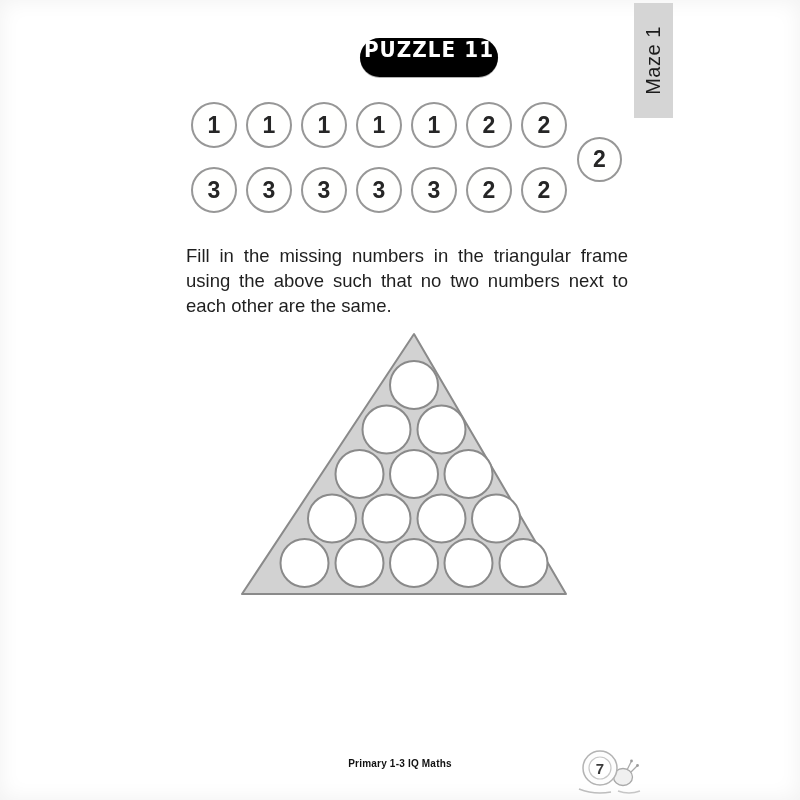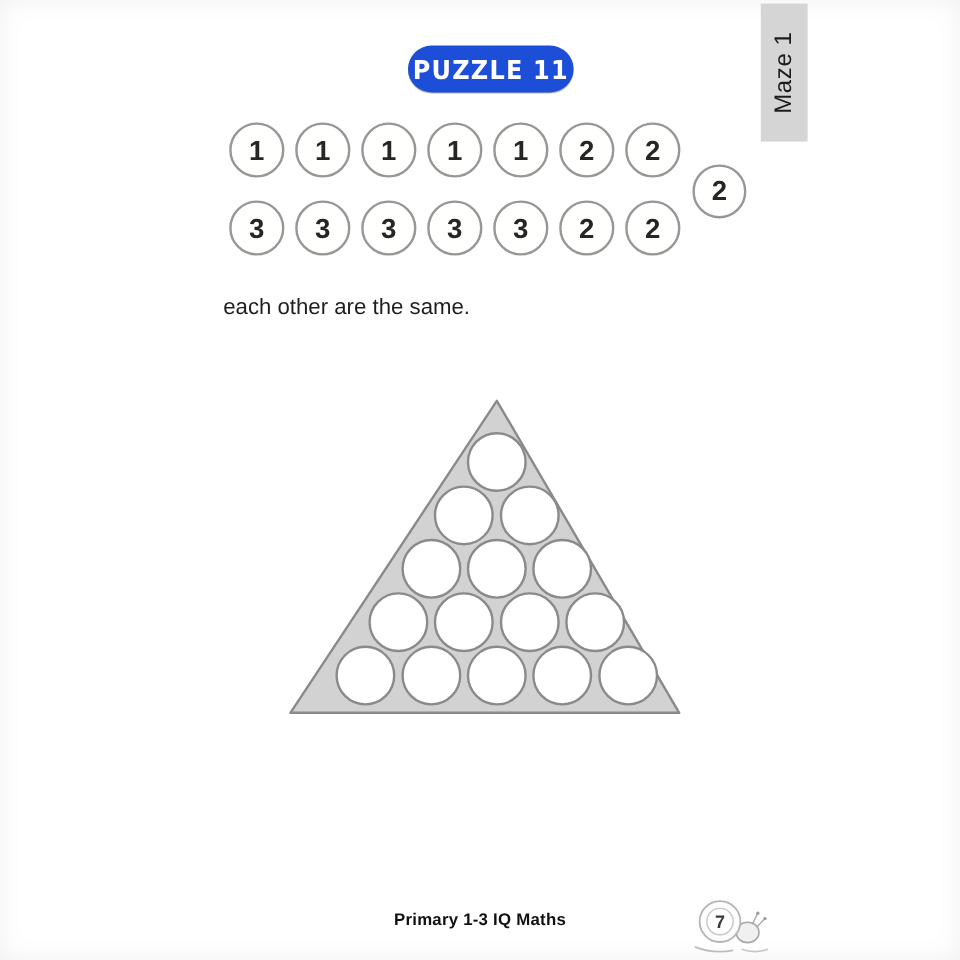--- a/index.html
+++ b/index.html
@@ -26,25 +26,25 @@
     white-space: nowrap;
     font-size: 20px;
     font-weight: 500;
     color: #1c1c1c;
     letter-spacing: 0.5px;
   }
 
   
   .title-banner {
     position: absolute;
-    left: 340px; top: 38px;
+    left: 360px; top: 38px;
     width: 138px; height: 39px;
-    background: #1d4ed8;
+    background: #000000;
     border-radius: 20px;
-    display: flex; align-items: center; justify-content: center;
+    display: flex; justify-content: center;
     box-shadow: 0 1px 0 rgba(0,0,0,0.3);
   }
   .title-banner span {
     color: #ffffff;
     font-family: "DejaVu Sans", sans-serif;
     font-weight: bold;
     font-size: 20px;
     letter-spacing: 1px;
     transform: scaleY(1.08);
   }
@@ -88,21 +88,21 @@
 
   
   .triangle-svg { position: absolute; left: 230px; top: 325px; }
 
   
   .footer-text {
     position: absolute;
     left: 0; top: 758px;
     width: 800px;
     text-align: center;
-    font-size: 14px;
+    font-size: 10px;
     font-weight: bold;
     color: #111111;
     letter-spacing: 0.2px;
   }
   .page-num-snail { position: absolute; left: 572px; top: 743px; }
 </style>
 </head>
 <body>
 
 <div class="page">
@@ -161,20 +161,22 @@
       </div>
     <div class="num-circle">
         <span>2</span>
       </div>
     <div class="num-circle">
         <span>2</span>
       </div>
   </div>
 
   <div class="instructions">
+    <div class="line">Fill in the missing numbers in the triangular frame</div>
+    <div class="line">using the above such that no two numbers next to</div>
     <div class="line">each other are the same.</div>
   </div>
 
   <svg class="triangle-svg" width="350" height="280" viewBox="230 325 350 280">
     <polygon points="414,334 242,594 566,594" fill="#d2d2d2" stroke="#8a8a8a" stroke-width="2" stroke-linejoin="round"></polygon>
 
     <circle cx="414" cy="385" r="24" fill="#ffffff" stroke="#8a8a8a" stroke-width="2"></circle>
 
     <circle cx="386.5" cy="429.5" r="24" fill="#ffffff" stroke="#8a8a8a" stroke-width="2"></circle>
     <circle cx="441.5" cy="429.5" r="24" fill="#ffffff" stroke="#8a8a8a" stroke-width="2"></circle>

